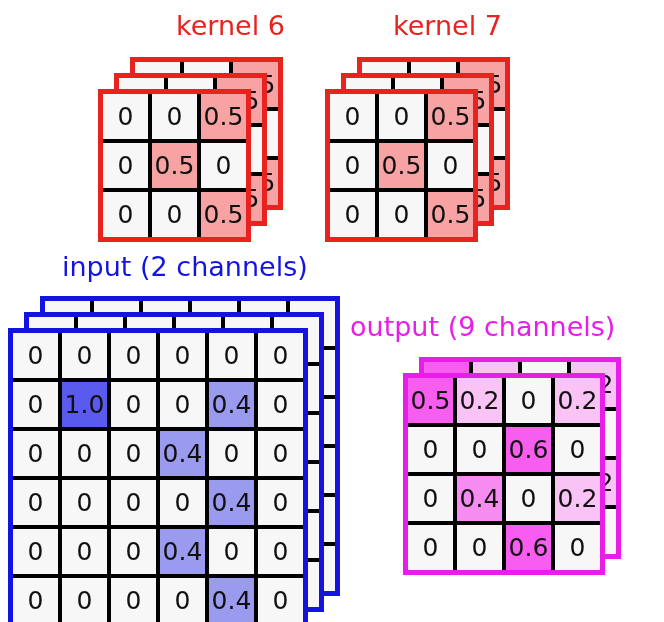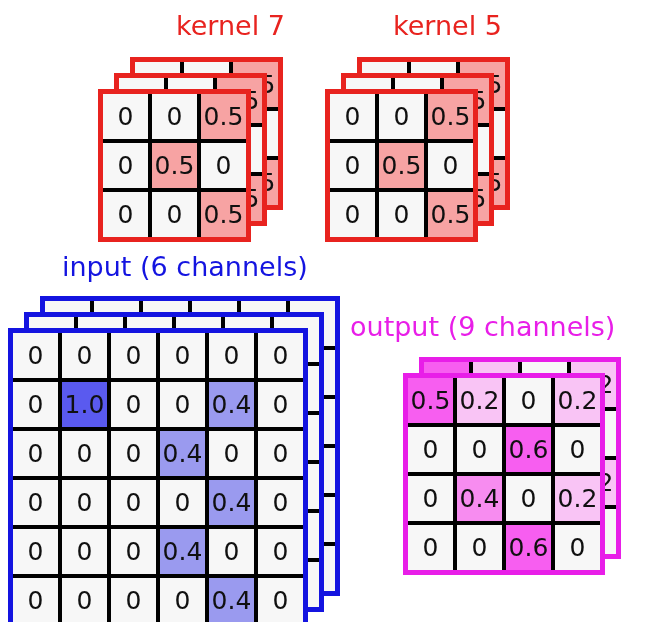--- a/index.html
+++ b/index.html
@@ -50,23 +50,23 @@
   .title-output { color: #e81ee8; }
 
   #title-kernel1 { left: 176px; top: 12px; }
   #title-kernel2 { left: 393px; top: 12px; }
   #title-input   { left: 62px;  top: 253px; }
   #title-output  { left: 350px; top: 313px; }
 </style>
 </head>
 <body>
 
-<div class="title title-kernel" id="title-kernel1">kernel 7</div>
-<div class="title title-kernel" id="title-kernel2">kernel 5</div>
-<div class="title title-input" id="title-input">input (6 channels)</div>
+<div class="title title-kernel" id="title-kernel1">kernel 6</div>
+<div class="title title-kernel" id="title-kernel2">kernel 7</div>
+<div class="title title-input" id="title-input">input (2 channels)</div>
 <div class="title title-output" id="title-output">output (9 channels)</div>
 
 <div class="stack" id="stack-kernel1" style="left: 98px; top: 57px; width: 185px; height: 185px;">
     <div class="layer" style="left: 32px; top: 0px; width: 143px; height: 143px; border: 5px solid rgb(232, 35, 31); grid-template-columns: repeat(3, 45px); grid-template-rows: repeat(3, 45px); gap: 4px; z-index: 10;">
       <div class="cell" style="background: rgb(247, 247, 247);">0</div>
       <div class="cell" style="background: rgb(247, 247, 247);">0</div>
       <div class="cell" style="background: rgb(247, 163, 163);">0.5</div>
       <div class="cell" style="background: rgb(247, 247, 247);">0</div>
       <div class="cell" style="background: rgb(247, 163, 163);">0.5</div>
       <div class="cell" style="background: rgb(247, 247, 247);">0</div>

